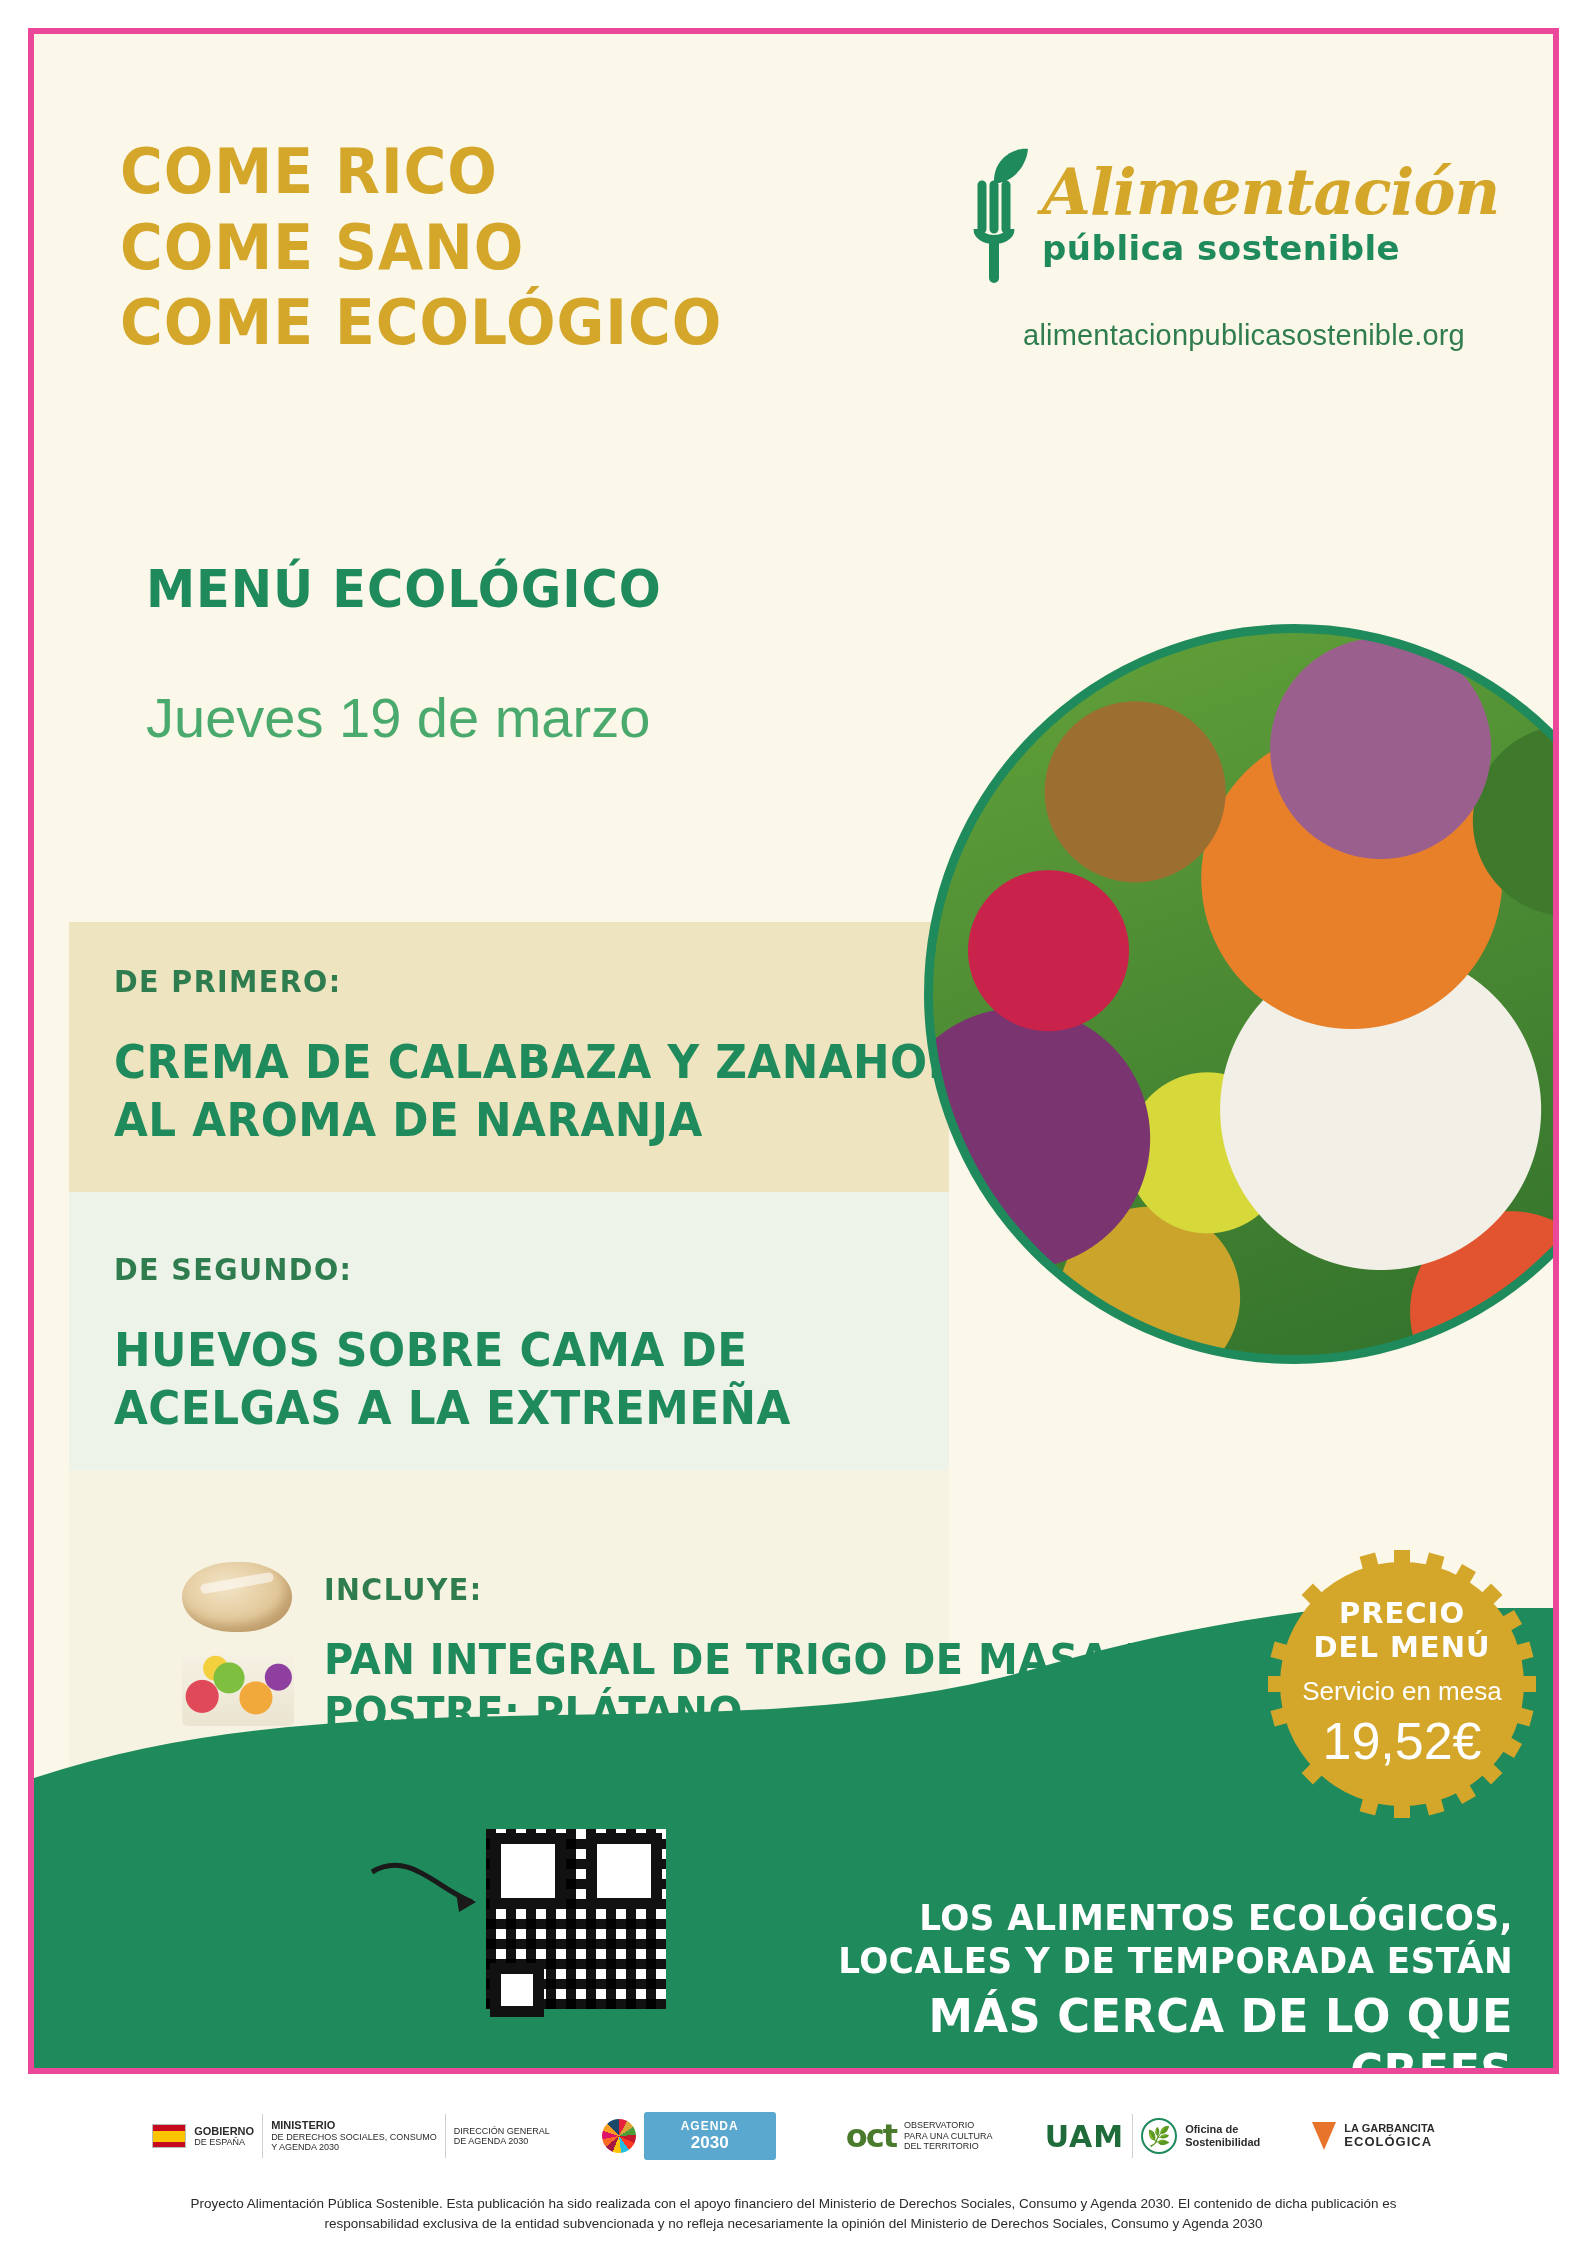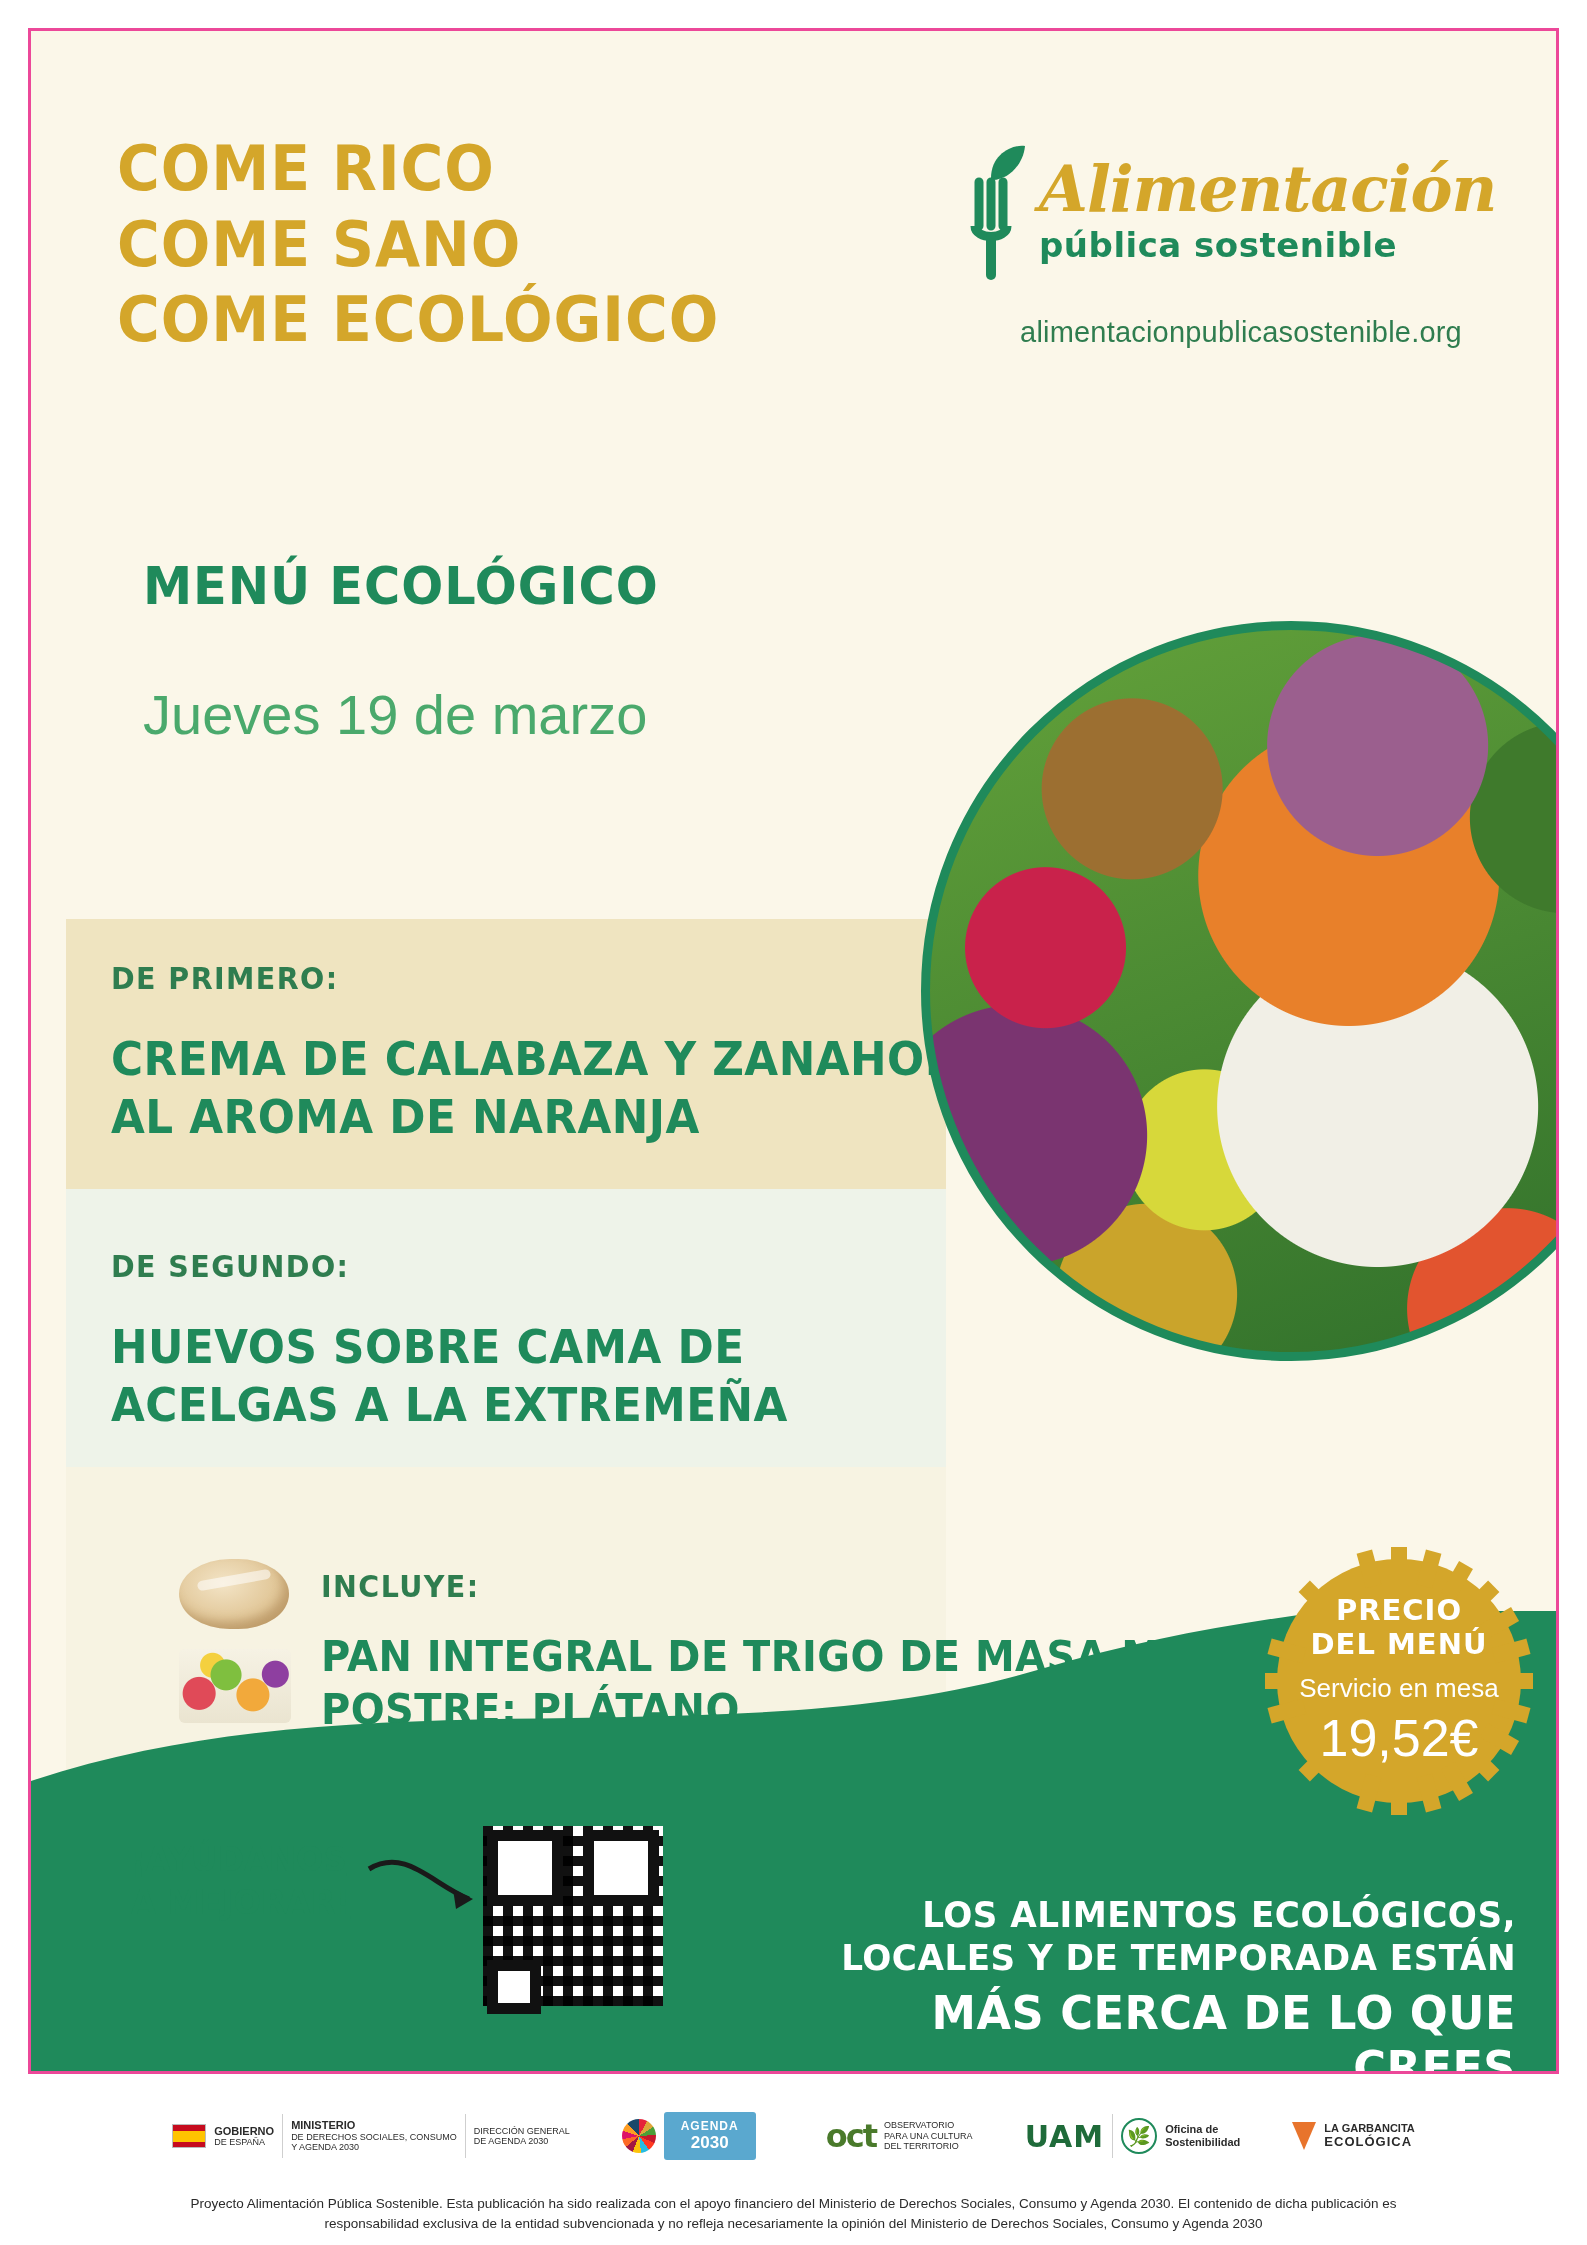--- a/index.html
+++ b/index.html
@@ -18,21 +18,21 @@
   }
 
   
   .card {
     position: absolute;
     left: 28px;
     top: 28px;
     width: 1531px;
     height: 2046px;
     background: #fbf7e9;
-    border: 3px solid #ec4899;
+    border: 6px solid #ec4899;
     overflow: hidden;
   }
 
   
   .headline {
     position: absolute;
     left: 86px;
     top: 100px;
     width: 760px;
   }
@@ -348,21 +348,21 @@
   }
   .t5 { font-size: 9px; }
   .t7 { font-size: 11px; font-weight: bold; }
 
   .flag {
     width: 34px; height: 24px;
     background: linear-gradient(#c60b1e 0 25%, #ffc400 25% 75%, #c60b1e 75% 100%);
     border: 1px solid #bbb;
   }
   .sdg-box {
-    width: 92px; height: 48px;
+    width: 132px; height: 48px;
     background: #5aa8cf;
     color: #fff;
     display: flex; flex-direction: column;
     align-items: center; justify-content: center;
     border-radius: 3px;
   }
   .sdg-box .a { font-size: 12px; font-weight: bold; letter-spacing: 1px; }
   .sdg-box .b { font-size: 17px; font-weight: bold; }
   .sdg-dot {
     width: 34px; height: 34px; border-radius: 50%;

